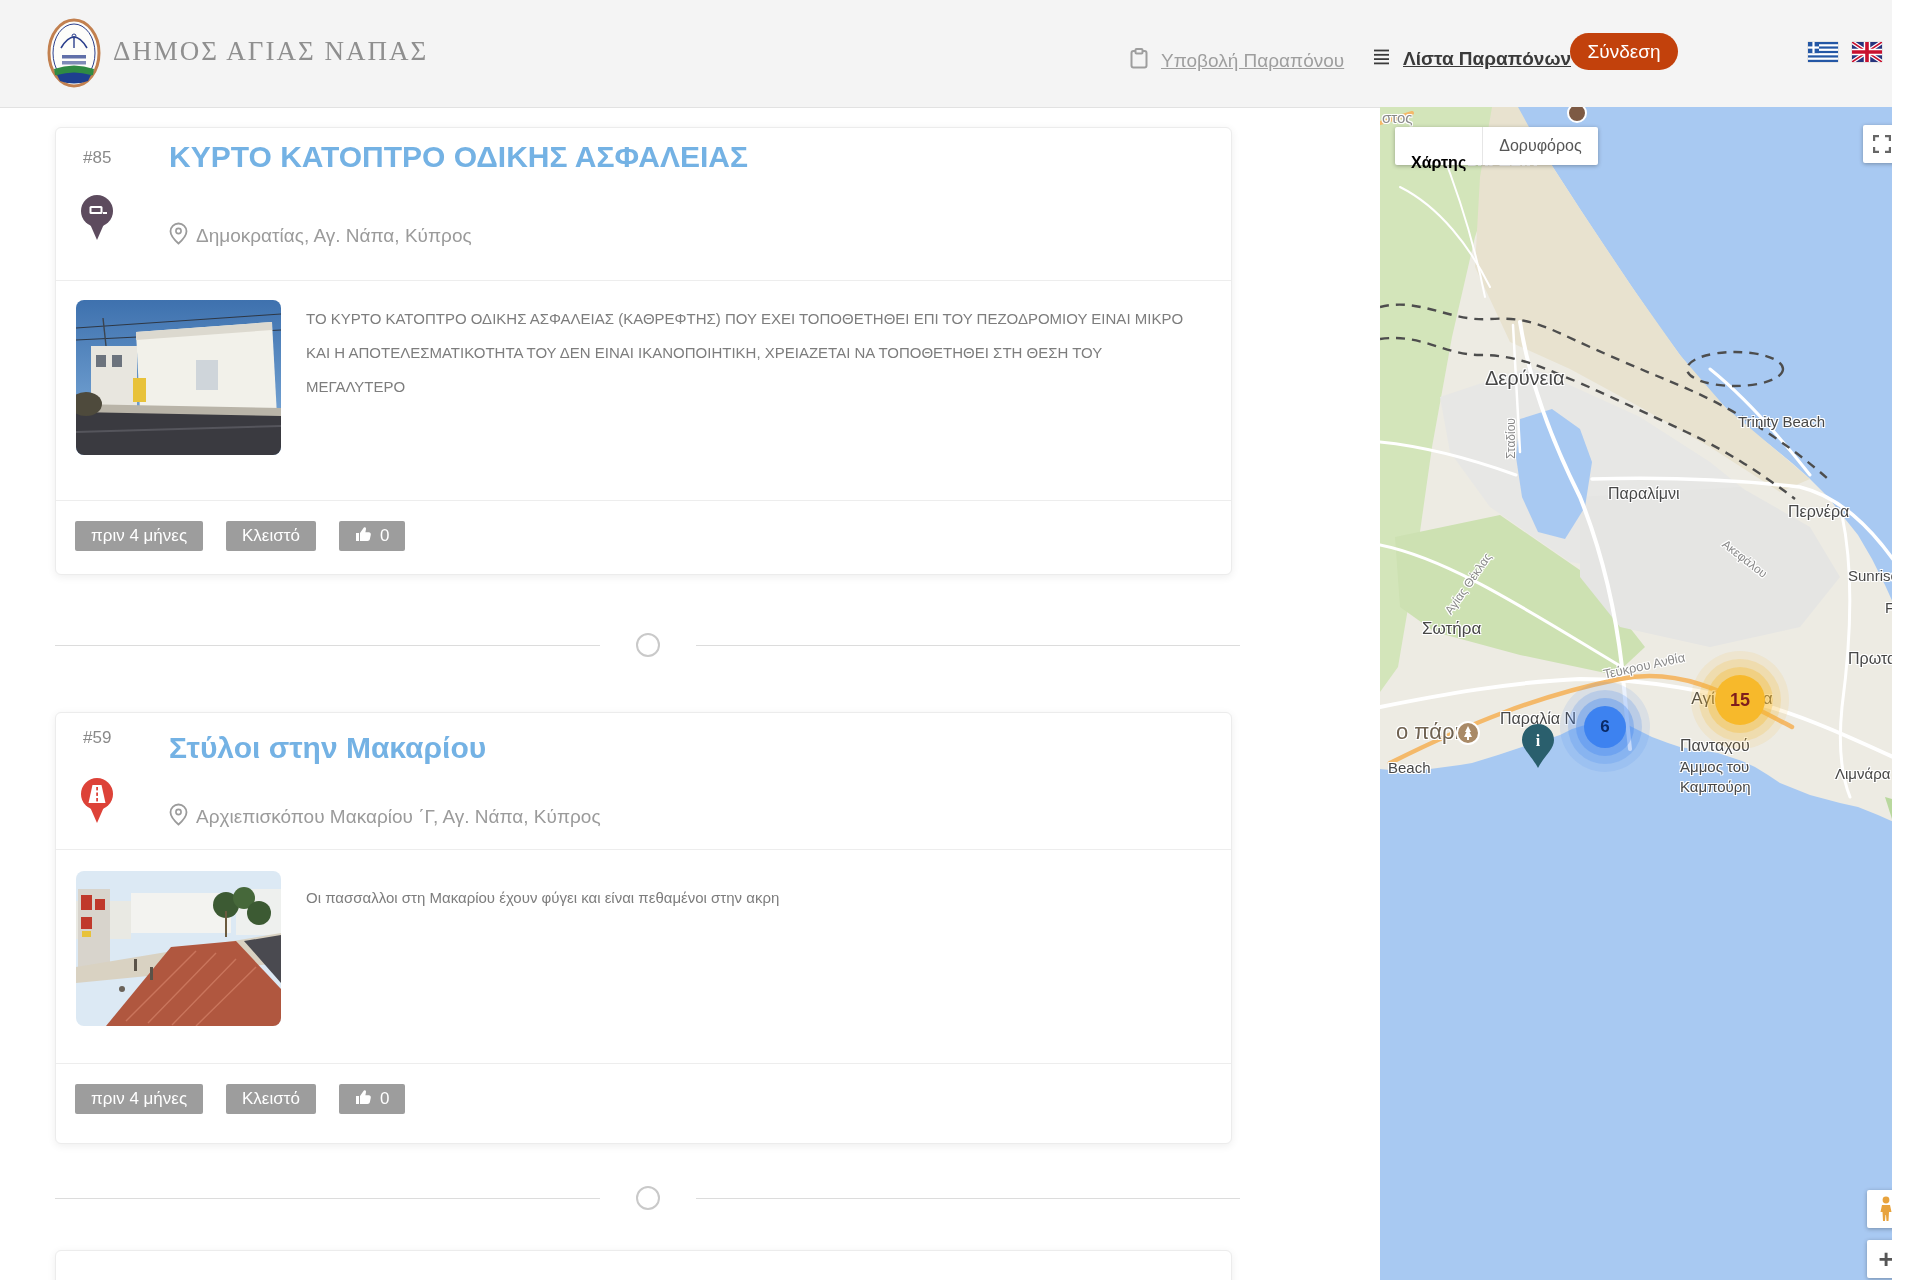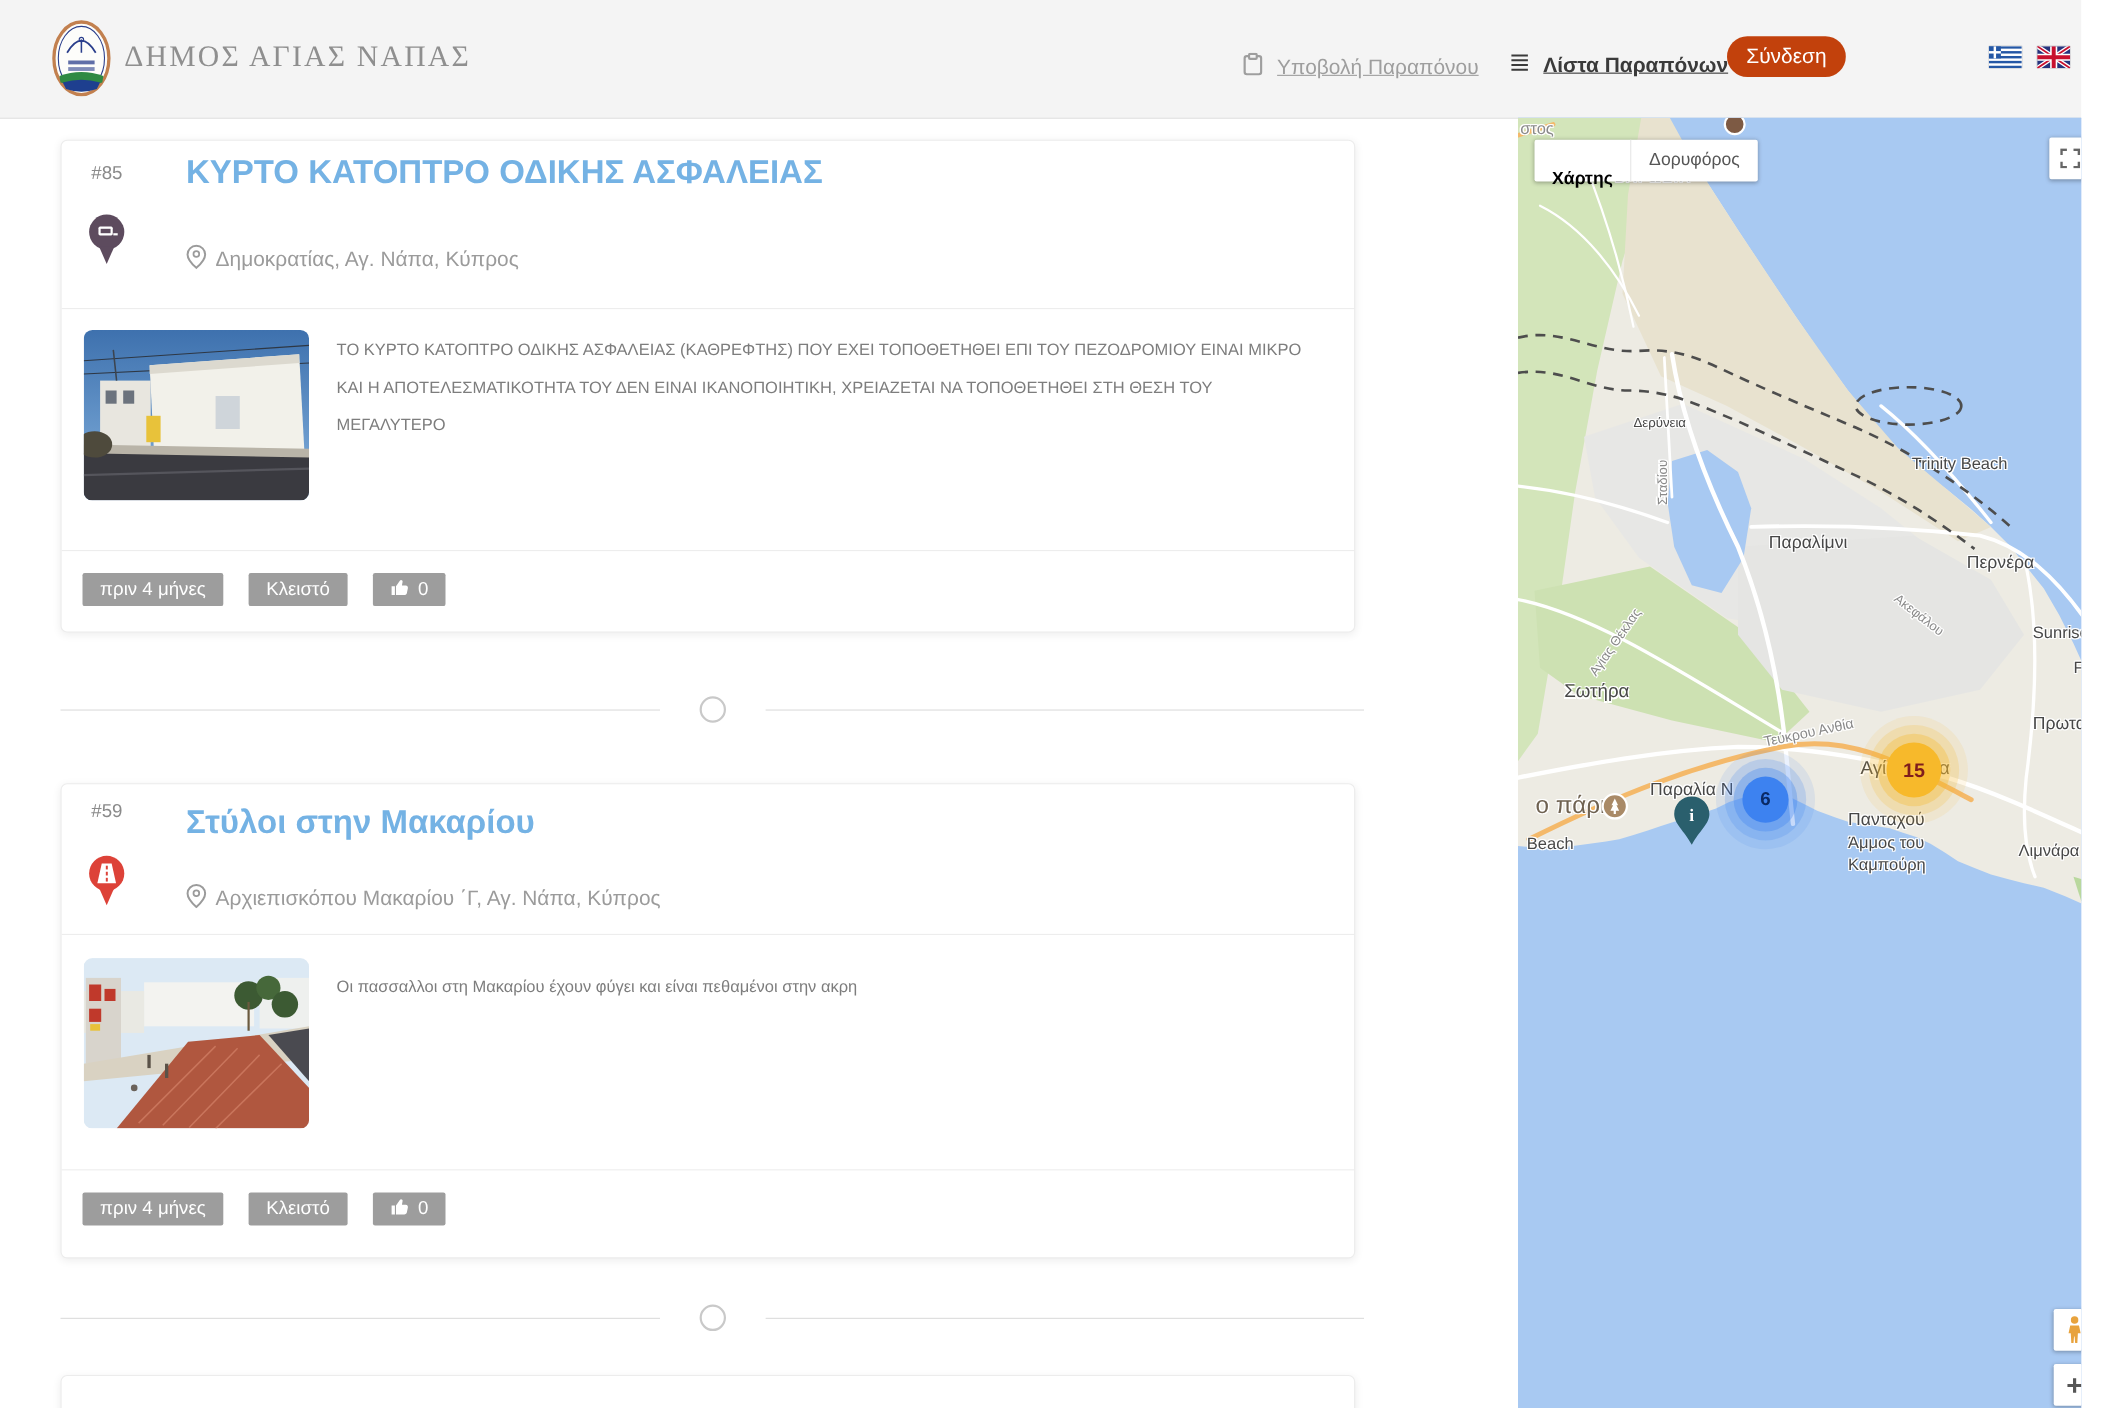--- a/index.html
+++ b/index.html
@@ -305,21 +305,21 @@
         <path d="M0,232 C40,226 65,248 100,248 C140,248 165,262 200,276 C240,294 270,308 300,322 C340,340 380,365 415,392"></path>
         <ellipse cx="355" cy="262" rx="48" ry="17"></ellipse>
       </g>
 
       <circle cx="197" cy="6" r="9" fill="#7d5a44" stroke="#fff" stroke-width="2"></circle>
     </svg>
 
     
     <span class="ml mlr" style="left:2px;top:2px;font-size:15px;">στος</span>
     <span class="ml" style="left:88px;top:46px;font-size:13px;letter-spacing:2px;color:#9a9a9a;">ΒΑΡΩΣΙΑ</span>
-    <span class="ml" style="left:105px;top:270px;font-size:12px;">Δερύνεια</span>
+    <span class="ml" style="left:105px;top:260px;font-size:20px;">Δερύνεια</span>
     <span class="ml mlr" style="left:112px;top:300px;transform:rotate(-90deg);transform-origin:left top;left:124px;top:352px;">Σταδίου</span>
     <span class="ml" style="left:228px;top:378px;font-size:16px;">Παραλίμνι</span>
     <span class="ml" style="left:358px;top:306px;">Trinity Beach</span>
     <span class="ml" style="left:408px;top:396px;font-size:16px;">Περνέρα</span>
     <span class="ml mlr" style="left:62px;top:502px;transform:rotate(-55deg);transform-origin:left top;">Αγίας Θέκλας</span>
     <span class="ml mlr" style="left:348px;top:430px;transform:rotate(38deg);transform-origin:left top;">Ακεφάλου</span>
     <span class="ml" style="left:468px;top:460px;">Sunrise Bea</span>
     <span class="ml" style="left:505px;top:492px;">Fig T</span>
     <span class="ml" style="left:42px;top:512px;font-size:17px;">Σωτήρα</span>
     <span class="ml" style="left:468px;top:543px;font-size:16px;">Πρωταράς</span>

